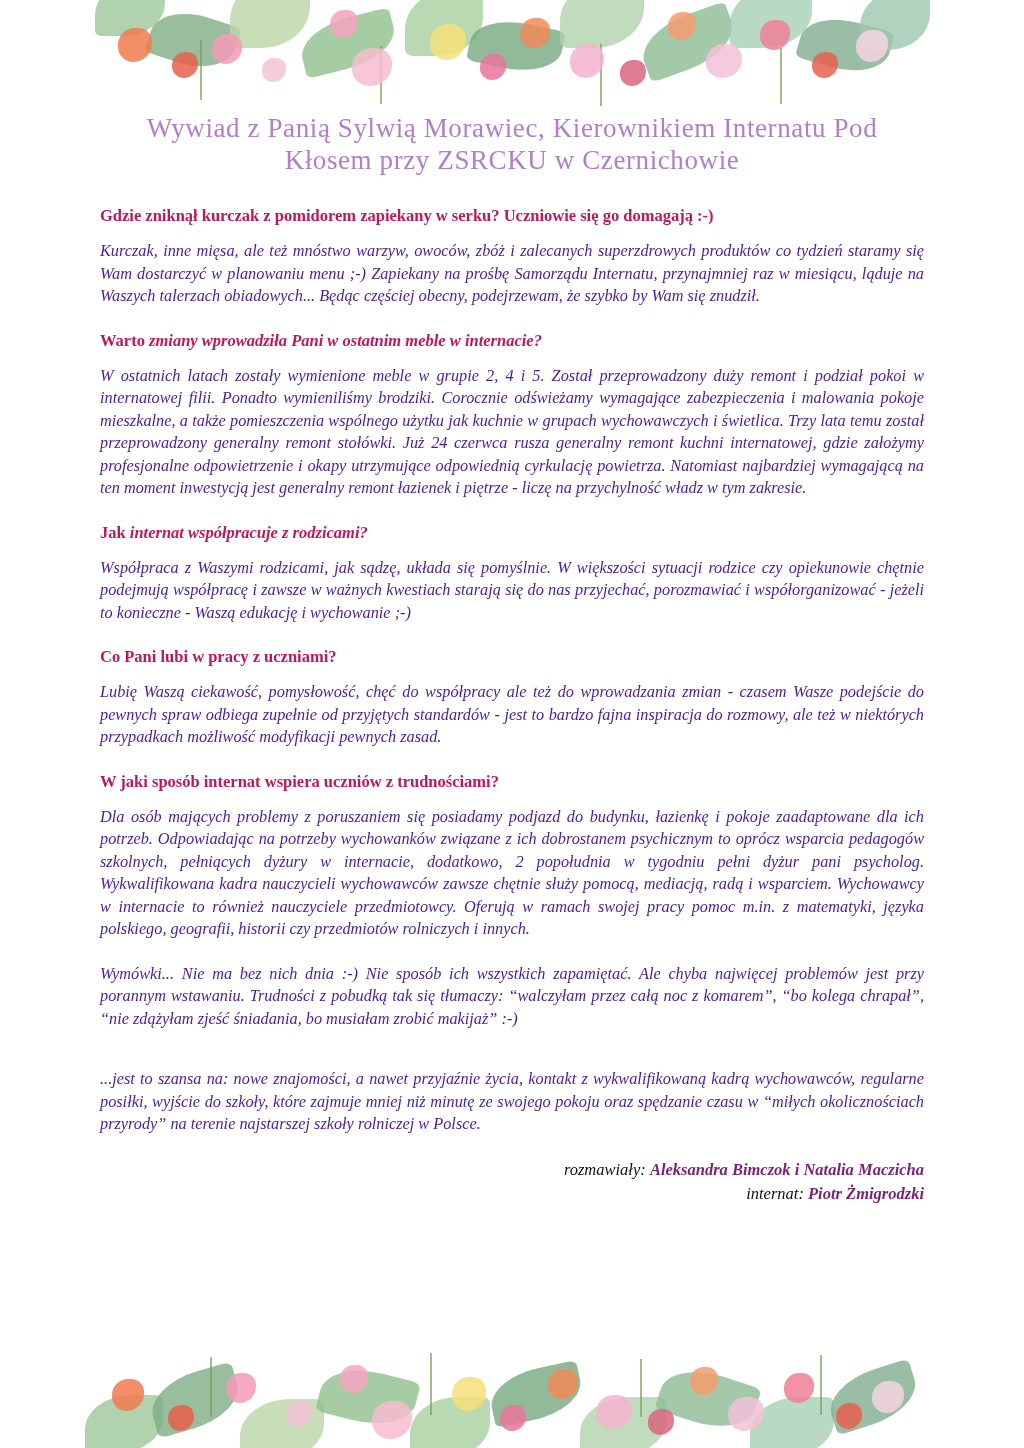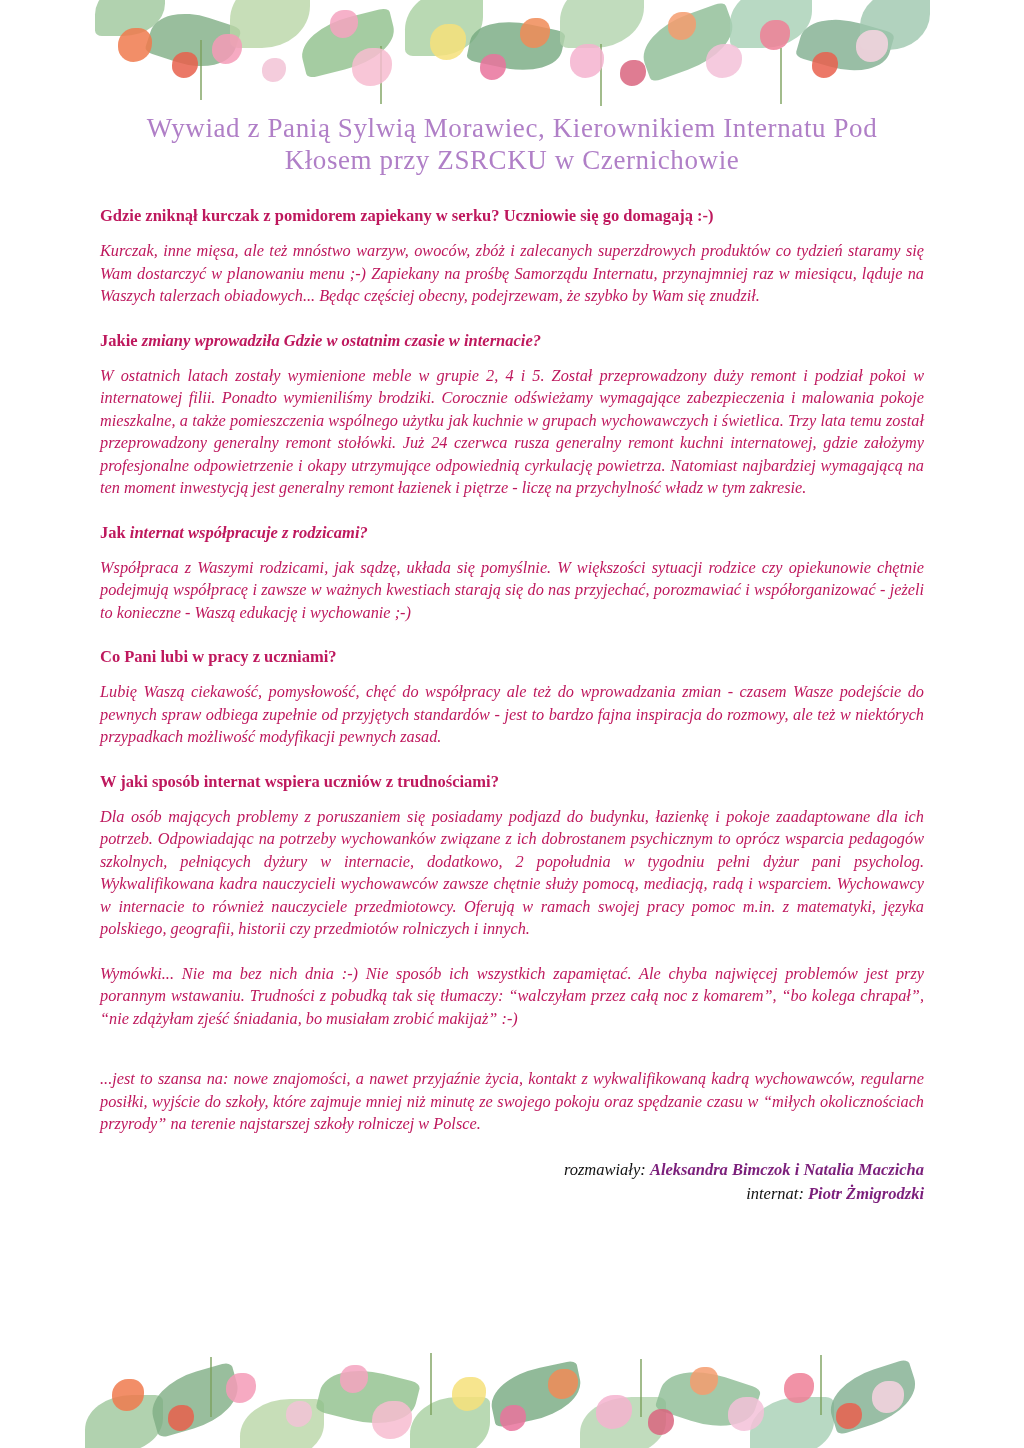--- a/index.html
+++ b/index.html
@@ -87,21 +87,21 @@
     font-style: italic;
   }
 
   .a {
     font-family: "Liberation Serif", serif;
     font-style: italic;
     font-size: 16.3px;
     line-height: 22.5px;
     text-align: justify;
     margin: 0 0 22px 0;
-    color: #be185d;
+    color: #4c1d95;
   }
 
   .spacer-lg { height: 16px; }
 
   .signature {
     margin-top: 10px;
     text-align: right;
     font-family: "Liberation Serif", serif;
     font-style: italic;
     font-size: 16.5px;
@@ -159,21 +159,21 @@
   <div class="doc-title">Wywiad z Panią Sylwią Morawiec, Kierownikiem Internatu Pod Kłosem przy ZSRCKU w Czernichowie</div>
 
   <div class="content">
 
     <p class="q">
       <span>Gdzie zniknął kurczak z pomidorem zapiekany w serku? Uczniowie się go domagają :-)</span><span class="em"></span>
     </p>
     <p class="a">Kurczak, inne mięsa, ale też mnóstwo warzyw, owoców, zbóż i zalecanych superzdrowych produktów co tydzień staramy się Wam dostarczyć w planowaniu menu ;-) Zapiekany na prośbę Samorządu Internatu, przynajmniej raz w miesiącu, ląduje na Waszych talerzach obiadowych... Będąc częściej obecny, podejrzewam, że szybko by Wam się znudził.</p>
 
     <p class="q">
-      <span>Jakie </span><span class="em">zmiany wprowadziła Gdzie w ostatnim czasie w internacie?</span>
+      <span>Warto </span><span class="em">zmiany wprowadziła Pani w ostatnim meble w internacie?</span>
     </p>
     <p class="a">W ostatnich latach zostały wymienione meble w grupie 2, 4 i 5. Został przeprowadzony duży remont i podział pokoi w internatowej filii. Ponadto wymieniliśmy brodziki. Corocznie odświeżamy wymagające zabezpieczenia i malowania pokoje mieszkalne, a także pomieszczenia wspólnego użytku jak kuchnie w grupach wychowawczych i świetlica. Trzy lata temu został przeprowadzony generalny remont stołówki. Już 24 czerwca rusza generalny remont kuchni internatowej, gdzie założymy profesjonalne odpowietrzenie i okapy utrzymujące odpowiednią cyrkulację powietrza. Natomiast najbardziej wymagającą na ten moment inwestycją jest generalny remont łazienek i piętrze - liczę na przychylność władz w tym zakresie.</p>
 
     <p class="q">
       <span>Jak </span><span class="em">internat współpracuje z rodzicami?</span>
     </p>
     <p class="a">Współpraca z Waszymi rodzicami, jak sądzę, układa się pomyślnie. W większości sytuacji rodzice czy opiekunowie chętnie podejmują współpracę i zawsze w ważnych kwestiach starają się do nas przyjechać, porozmawiać i współorganizować - jeżeli to konieczne - Waszą edukację i wychowanie ;-)</p>
 
     <p class="q">
       <span>Co Pani lubi w pracy z uczniami?</span><span class="em"></span>

